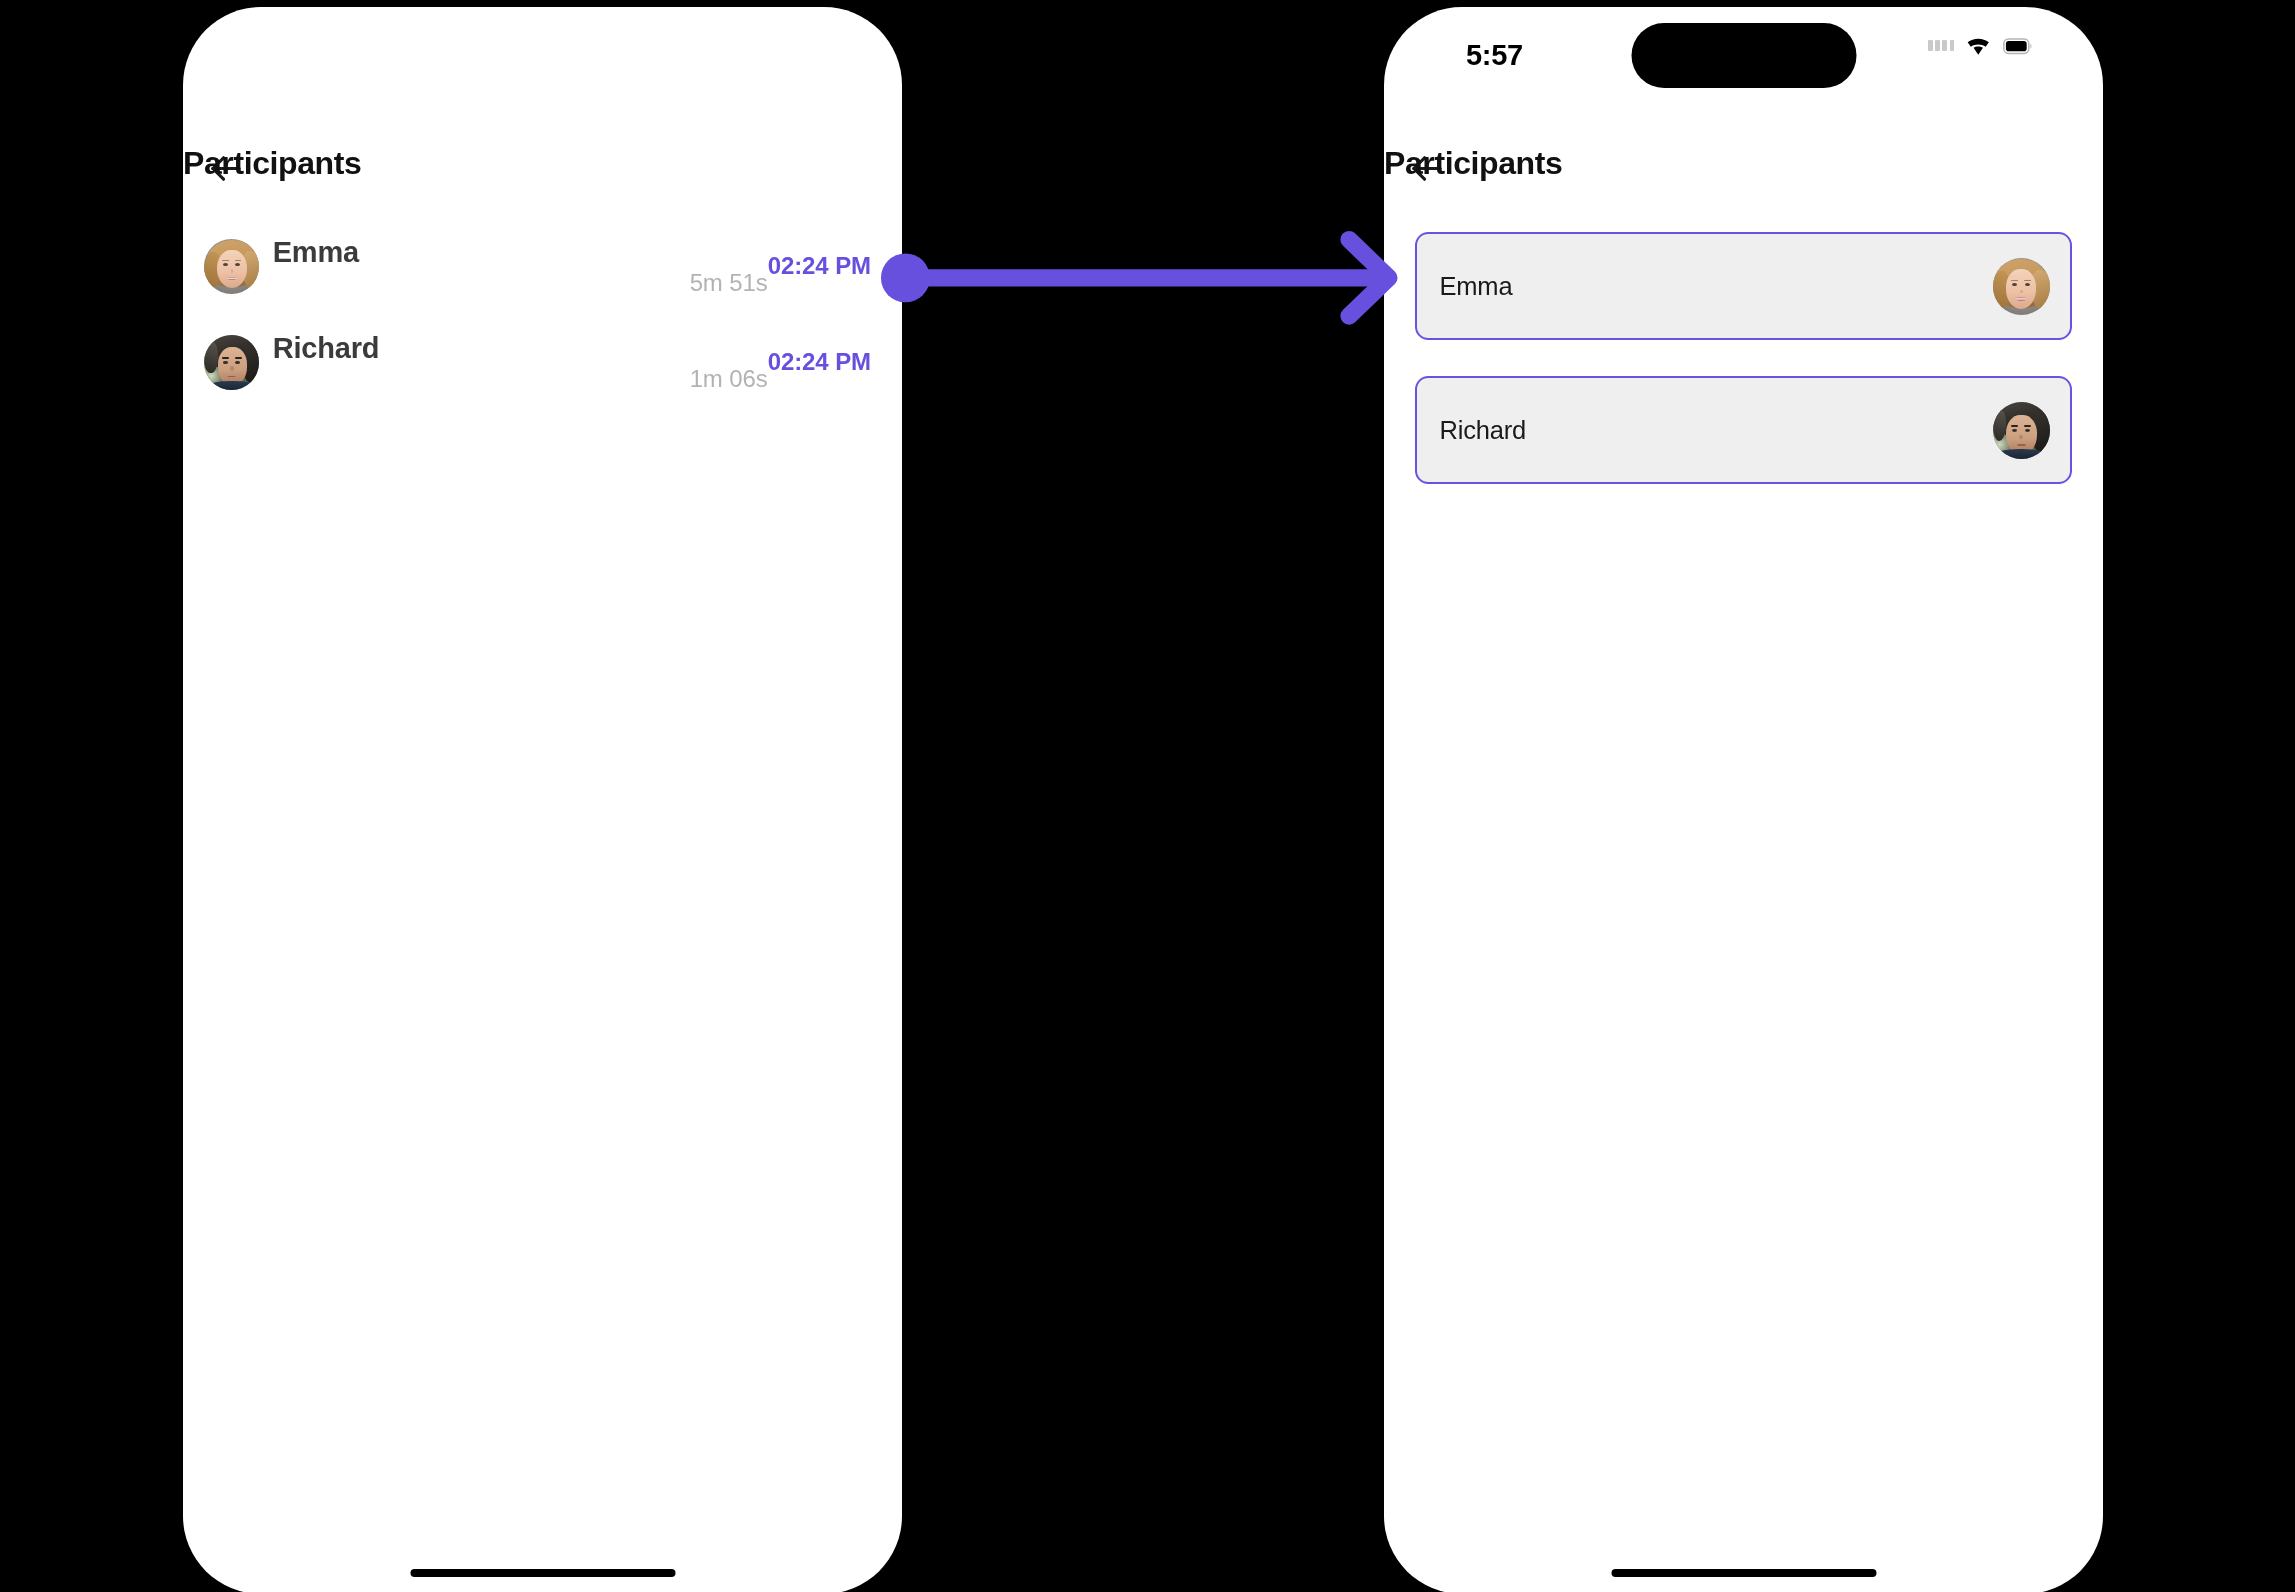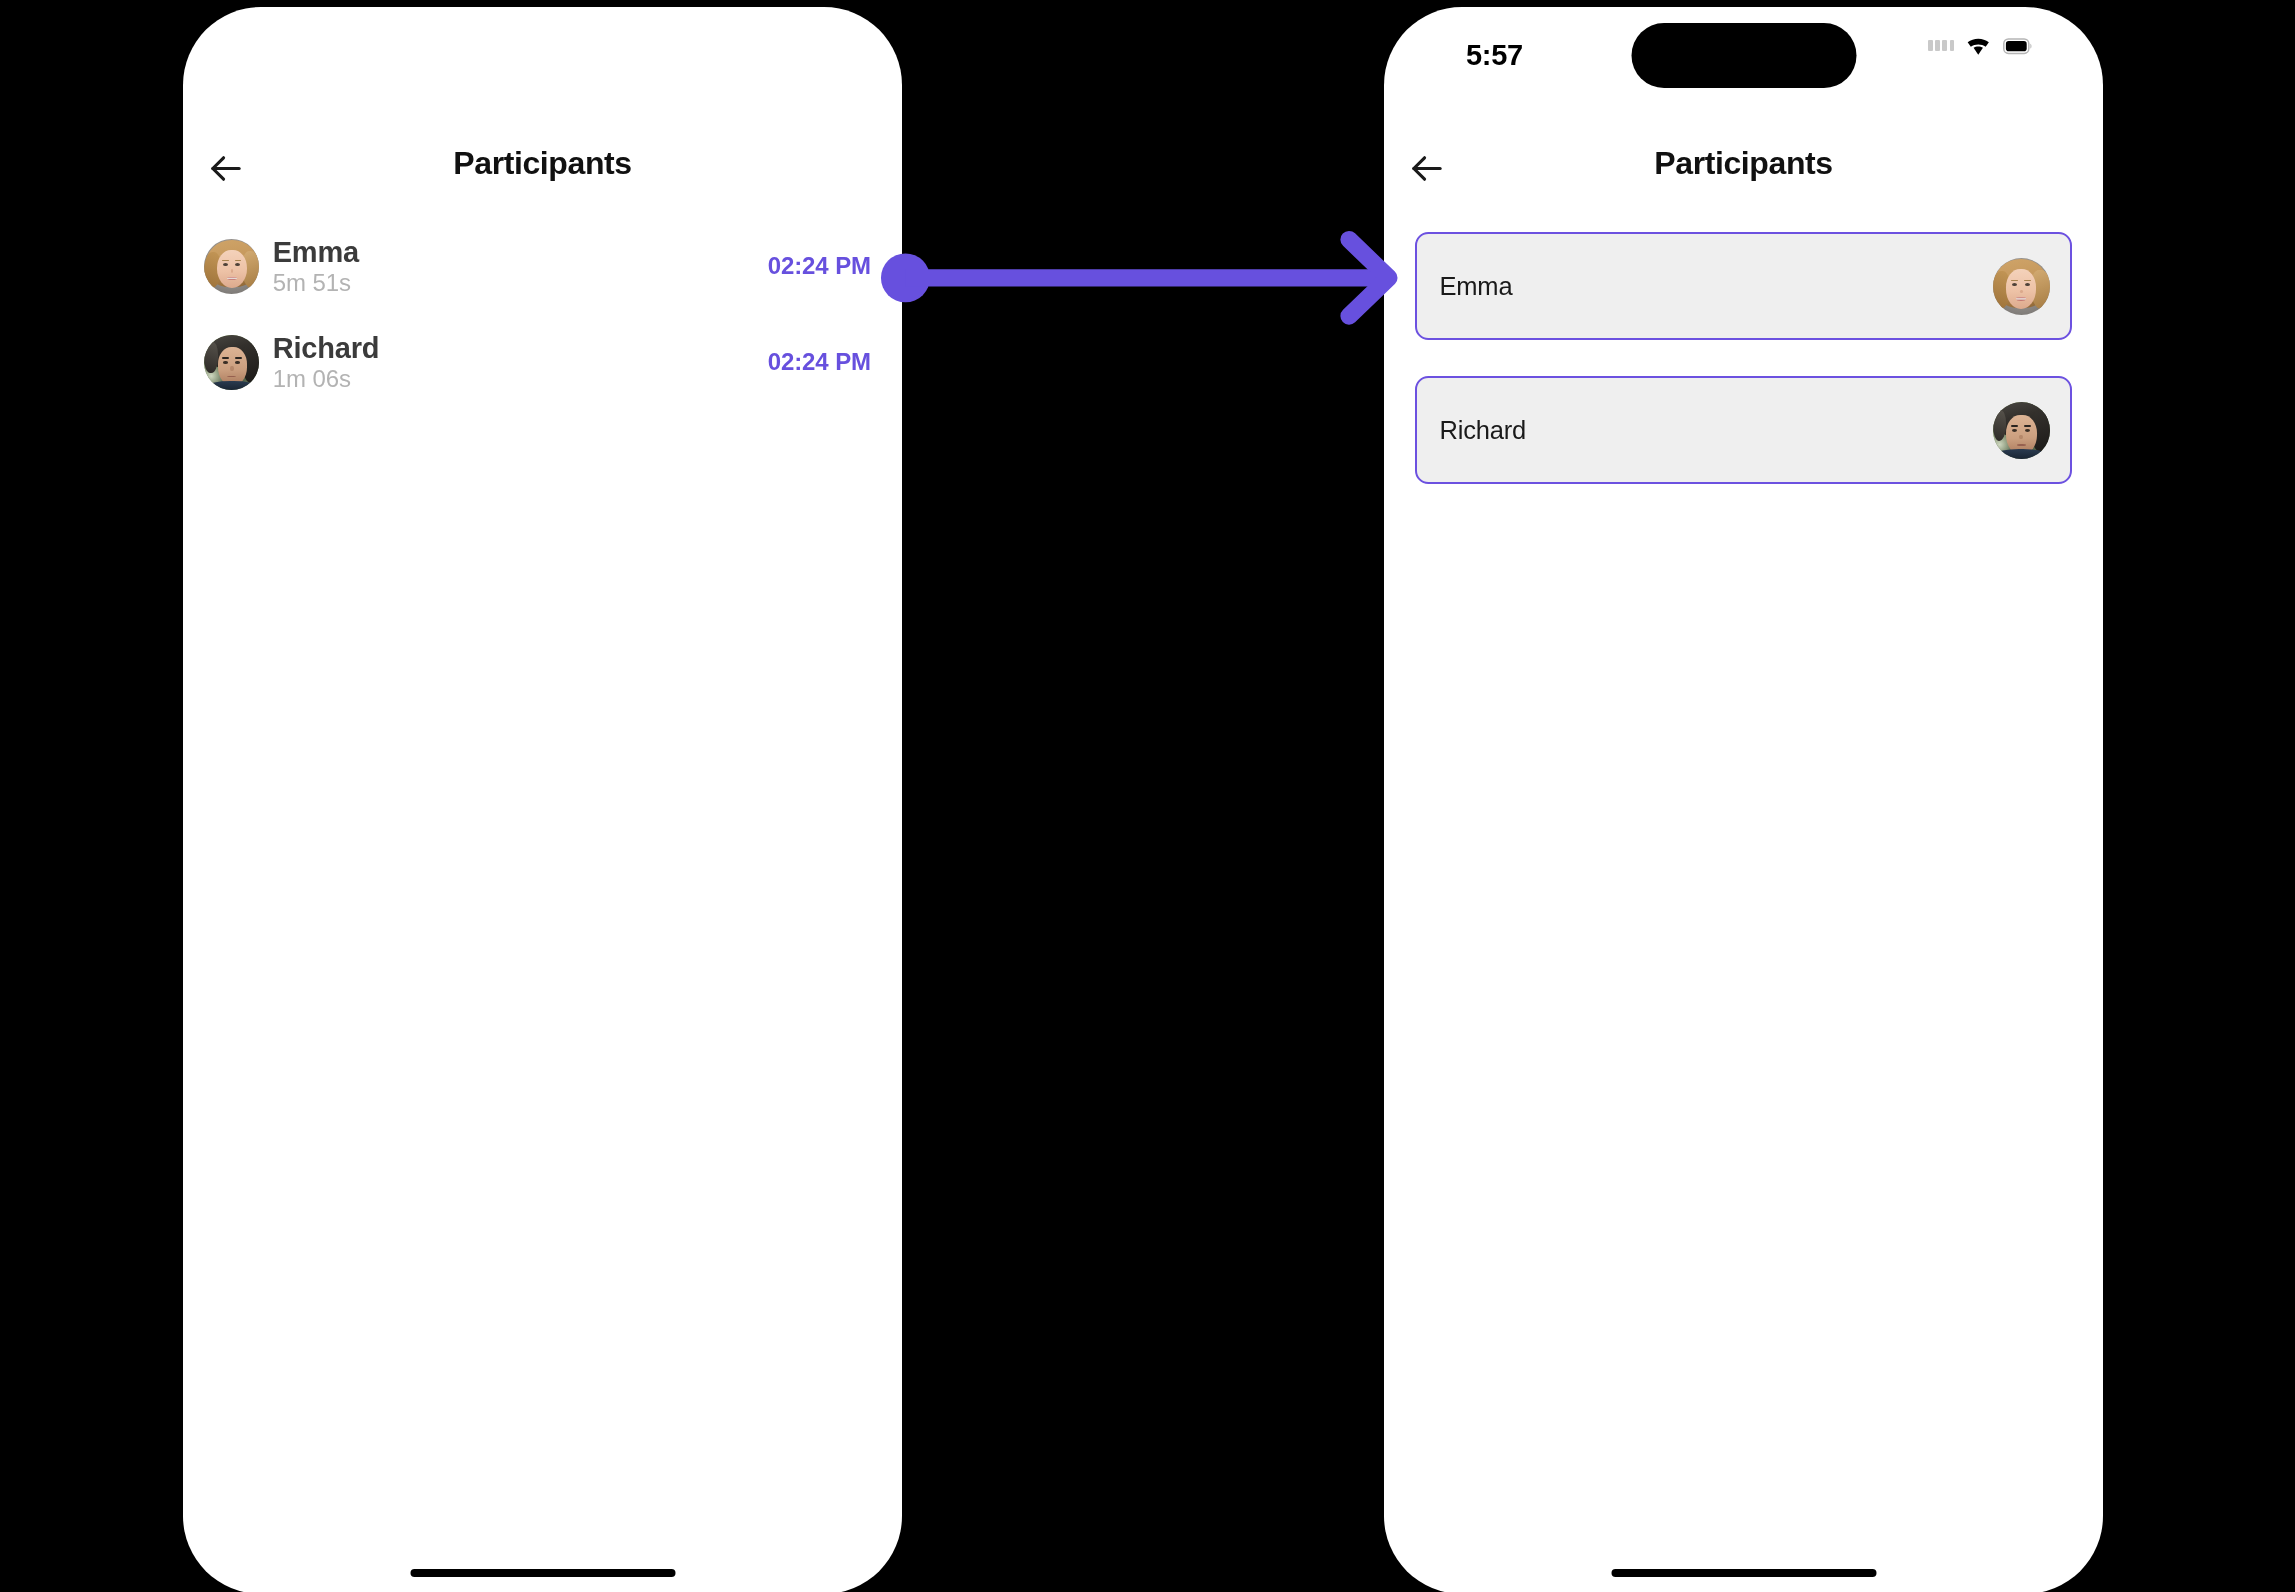--- a/index.html
+++ b/index.html
@@ -105,21 +105,20 @@
     align-items: center;
     justify-content: center;
     cursor: pointer;
   }
   .back-btn svg { width: 39px; height: 39px; }
   .nav-title {
     position: absolute;
     left: 0;
     top: 9.2px;
     width: 100%;
-    text-align: center;
     font-size: 32px;
     font-weight: bold;
     color: #111111;
     letter-spacing: -0.4px;
   }
 
   
   .plist { position: absolute; left: 0; top: 211px; width: 100%; }
   .prow {
     position: relative;
@@ -150,20 +149,21 @@
     font-weight: bold;
     color: #3b3b3b;
     letter-spacing: -0.2px;
     line-height: 1.05;
   }
   .prow-sub {
     font-size: 24px;
     color: #b3b3b3;
     letter-spacing: -0.1px;
     line-height: 1.05;
+    text-align: right;
   }
   .prow-time {
     font-size: 24px;
     font-weight: bold;
     color: #6750DE;
     letter-spacing: -0.1px;
     flex: 0 0 auto;
   }
 
   

